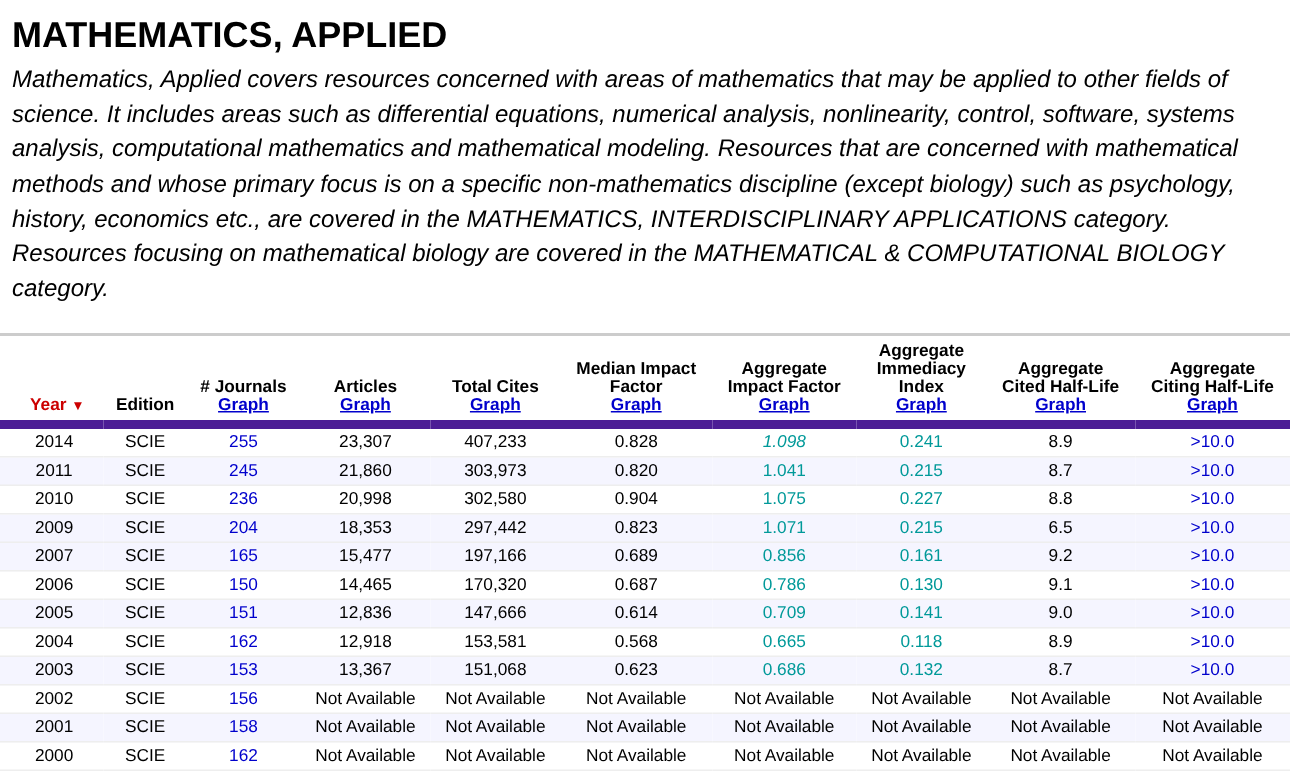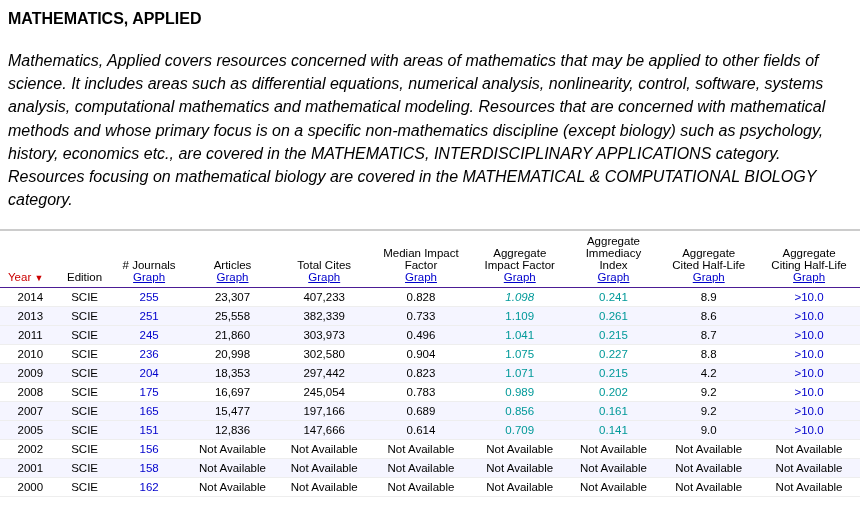--- a/index.html
+++ b/index.html
@@ -8,23 +8,23 @@
       font-size: 12px;
       background: #fff;
       color: #000;
       width: 860px;
       overflow-x: hidden;
     }
     .header-section {
       padding: 10px 8px 8px 8px;
     }
     .page-title {
-      font-size: 16px;
+      font-size: 24px;
       font-weight: bold;
-      margin-bottom: 21px;
+      margin-bottom: 4px;
     }
     .description {
       font-size: 16px;
       font-style: italic;
       line-height: 1.45;
       color: #000;
     }
     .table-container {
       margin-top: 10px;
       overflow-y: auto;
@@ -38,22 +38,22 @@
     }
     thead tr {
       background: #fff;
       position: sticky;
       top: 0;
       z-index: 10;
     }
     th {
       padding: 4px 5px;
       text-align: center;
-      border-bottom: 1px solid #4c1d95;
-      font-weight: normal;
+      border-bottom: 6px solid #4c1d95;
+      font-weight: bold;
       vertical-align: bottom;
       color: #000;
       white-space: nowrap;
     }
     th.year-col {
       color: #c00;
       text-align: left;
       padding-left: 8px;
     }
     th a, td a {
@@ -87,21 +87,21 @@
 
 <div class="header-section">
   <div class="page-title">MATHEMATICS, APPLIED</div>
   <div class="description">Mathematics, Applied covers resources concerned with areas of mathematics that may be applied to other fields of science. It includes areas such as differential equations, numerical analysis, nonlinearity, control, software, systems analysis, computational mathematics and mathematical modeling. Resources that are concerned with mathematical methods and whose primary focus is on a specific non-mathematics discipline (except biology) such as psychology, history, economics etc., are covered in the MATHEMATICS, INTERDISCIPLINARY APPLICATIONS category. Resources focusing on mathematical biology are covered in the MATHEMATICAL &amp; COMPUTATIONAL BIOLOGY category.</div>
 </div>
 
 <div class="table-container">
   <table>
     <thead>
       <tr>
-        <th class="year-col" style="text-align:left; padding-left:8px;">
+        <th class="year-col" style="text-align:left; padding-left:20px;">
           <span style="color:#c00;">Year</span>
           <span class="sort-arrow">▼</span>
         </th>
         <th>Edition</th>
         <th>
           # Journals<br><a>Graph</a>
         </th>
         <th>
           Articles<br><a>Graph</a>
         </th>
@@ -132,38 +132,26 @@
           <td><a style="color: rgb(0, 0, 204); text-decoration: none;">255</a></td>
           <td>23,307</td>
           <td>407,233</td>
           <td>0.828</td>
           <td style="color: rgb(0, 153, 153); font-style: italic;">1.098</td>
           <td style="color: rgb(0, 153, 153); text-align: center;">0.241</td>
           <td>8.9</td>
           <td><a style="color: rgb(0, 0, 204); text-decoration: none;">&gt;10.0</a></td>
         </tr>
         <tr style="background: rgb(245, 245, 255);">
-          <td class="year-cell">2013</td>
-          <td>SCIE</td>
-          <td><a style="color: rgb(0, 0, 204); text-decoration: none;">251</a></td>
-          <td>25,558</td>
-          <td>382,339</td>
-          <td>0.733</td>
-          <td style="color: rgb(0, 153, 153);">1.109</td>
-          <td style="color: rgb(0, 153, 153);">0.261</td>
-          <td>8.6</td>
-          <td><a style="color: rgb(0, 0, 204); text-decoration: none;">&gt;10.0</a></td>
-        </tr>
-        <tr style="background: rgb(245, 245, 255);">
           <td class="year-cell">2011</td>
           <td>SCIE</td>
           <td><a style="color: rgb(0, 0, 204); text-decoration: none;">245</a></td>
           <td>21,860</td>
           <td>303,973</td>
-          <td>0.496</td>
+          <td>0.820</td>
           <td style="color: rgb(0, 153, 153);">1.041</td>
           <td style="color: rgb(0, 153, 153);">0.215</td>
           <td>8.7</td>
           <td><a style="color: rgb(0, 0, 204); text-decoration: none;">&gt;10.0</a></td>
         </tr>
         <tr style="background: rgb(255, 255, 255);">
           <td class="year-cell">2010</td>
           <td>SCIE</td>
           <td><a style="color: rgb(0, 0, 204); text-decoration: none;">236</a></td>
           <td>20,998</td>
@@ -176,60 +164,84 @@
         </tr>
         <tr style="background: rgb(245, 245, 255);">
           <td class="year-cell">2009</td>
           <td>SCIE</td>
           <td><a style="color: rgb(0, 0, 204); text-decoration: none;">204</a></td>
           <td>18,353</td>
           <td>297,442</td>
           <td>0.823</td>
           <td style="color: rgb(0, 153, 153);">1.071</td>
           <td style="color: rgb(0, 153, 153);">0.215</td>
-          <td>4.2</td>
-          <td><a style="color: rgb(0, 0, 204); text-decoration: none;">&gt;10.0</a></td>
-        </tr>
-        <tr style="background: rgb(255, 255, 255);">
-          <td class="year-cell">2008</td>
-          <td>SCIE</td>
-          <td><a style="color: rgb(0, 0, 204); text-decoration: none;">175</a></td>
-          <td>16,697</td>
-          <td>245,054</td>
-          <td>0.783</td>
-          <td style="color: rgb(0, 153, 153);">0.989</td>
-          <td style="color: rgb(0, 153, 153);">0.202</td>
-          <td>9.2</td>
+          <td>6.5</td>
           <td><a style="color: rgb(0, 0, 204); text-decoration: none;">&gt;10.0</a></td>
         </tr>
         <tr style="background: rgb(245, 245, 255);">
           <td class="year-cell">2007</td>
           <td>SCIE</td>
           <td><a style="color: rgb(0, 0, 204); text-decoration: none;">165</a></td>
           <td>15,477</td>
           <td>197,166</td>
           <td>0.689</td>
           <td style="color: rgb(0, 153, 153);">0.856</td>
           <td style="color: rgb(0, 153, 153);">0.161</td>
           <td>9.2</td>
           <td><a style="color: rgb(0, 0, 204); text-decoration: none;">&gt;10.0</a></td>
         </tr>
+        <tr style="background: rgb(255, 255, 255);">
+          <td class="year-cell">2006</td>
+          <td>SCIE</td>
+          <td><a style="color: rgb(0, 0, 204); text-decoration: none;">150</a></td>
+          <td>14,465</td>
+          <td>170,320</td>
+          <td>0.687</td>
+          <td style="color: rgb(0, 153, 153);">0.786</td>
+          <td style="color: rgb(0, 153, 153);">0.130</td>
+          <td>9.1</td>
+          <td><a style="color: rgb(0, 0, 204); text-decoration: none;">&gt;10.0</a></td>
+        </tr>
         <tr style="background: rgb(245, 245, 255);">
           <td class="year-cell">2005</td>
           <td>SCIE</td>
           <td><a style="color: rgb(0, 0, 204); text-decoration: none; margin-top: 20px;">151</a></td>
           <td>12,836</td>
           <td>147,666</td>
           <td>0.614</td>
           <td style="color: rgb(0, 153, 153);">0.709</td>
           <td style="color: rgb(0, 153, 153);">0.141</td>
           <td>9.0</td>
           <td><a style="color: rgb(0, 0, 204); text-decoration: none;">&gt;10.0</a></td>
         </tr>
         <tr style="background: rgb(255, 255, 255);">
+          <td class="year-cell">2004</td>
+          <td>SCIE</td>
+          <td><a style="color: rgb(0, 0, 204); text-decoration: none;">162</a></td>
+          <td>12,918</td>
+          <td>153,581</td>
+          <td>0.568</td>
+          <td style="color: rgb(0, 153, 153);">0.665</td>
+          <td style="color: rgb(0, 153, 153);">0.118</td>
+          <td>8.9</td>
+          <td><a style="color: rgb(0, 0, 204); text-decoration: none;">&gt;10.0</a></td>
+        </tr>
+        <tr style="background: rgb(245, 245, 255);">
+          <td class="year-cell">2003</td>
+          <td>SCIE</td>
+          <td><a style="color: rgb(0, 0, 204); text-decoration: none;">153</a></td>
+          <td>13,367</td>
+          <td>151,068</td>
+          <td>0.623</td>
+          <td style="color: rgb(0, 153, 153);">0.686</td>
+          <td style="color: rgb(0, 153, 153);">0.132</td>
+          <td>8.7</td>
+          <td><a style="color: rgb(0, 0, 204); text-decoration: none;">&gt;10.0</a></td>
+        </tr>
+        <tr style="background: rgb(255, 255, 255);">
           <td class="year-cell">2002</td>
           <td>SCIE</td>
           <td><a style="color: rgb(0, 0, 204); text-decoration: none;">156</a></td>
           <td>Not Available</td>
           <td>Not Available</td>
           <td>Not Available</td>
           <td>Not Available</td>
           <td>Not Available</td>
           <td>Not Available</td>
           <td>Not Available</td>

